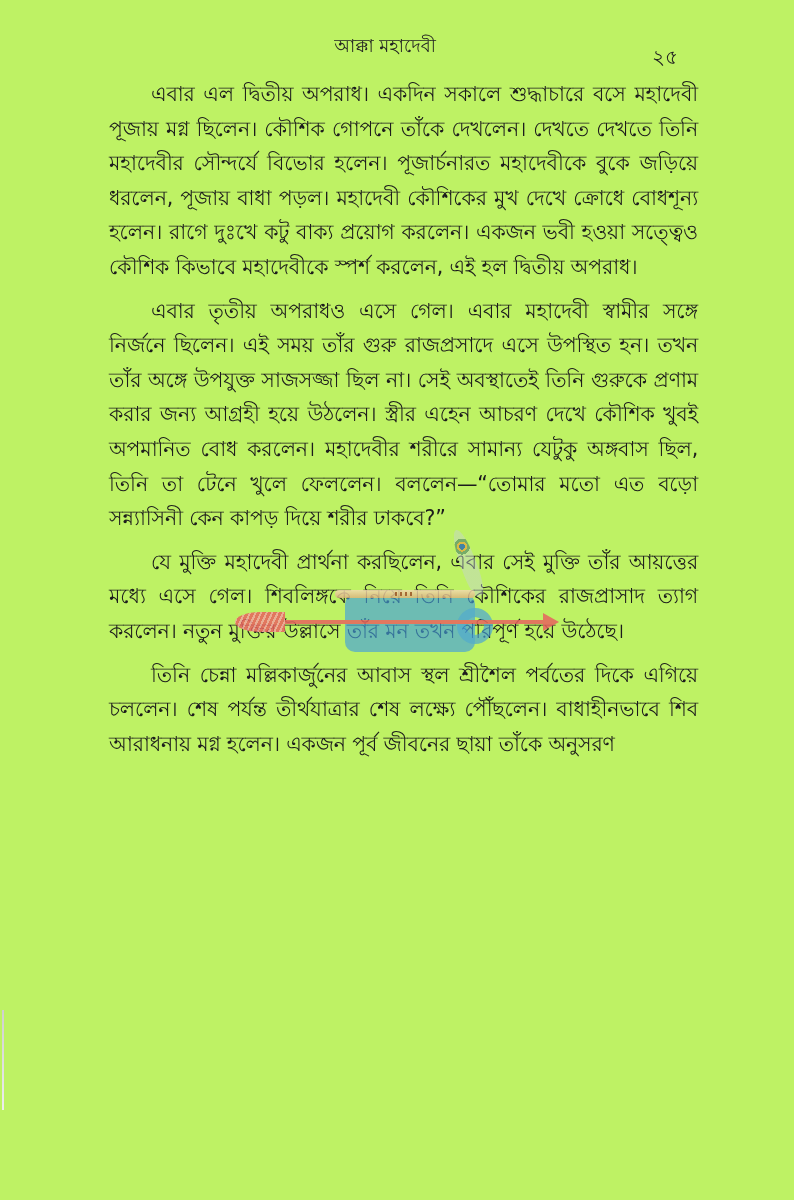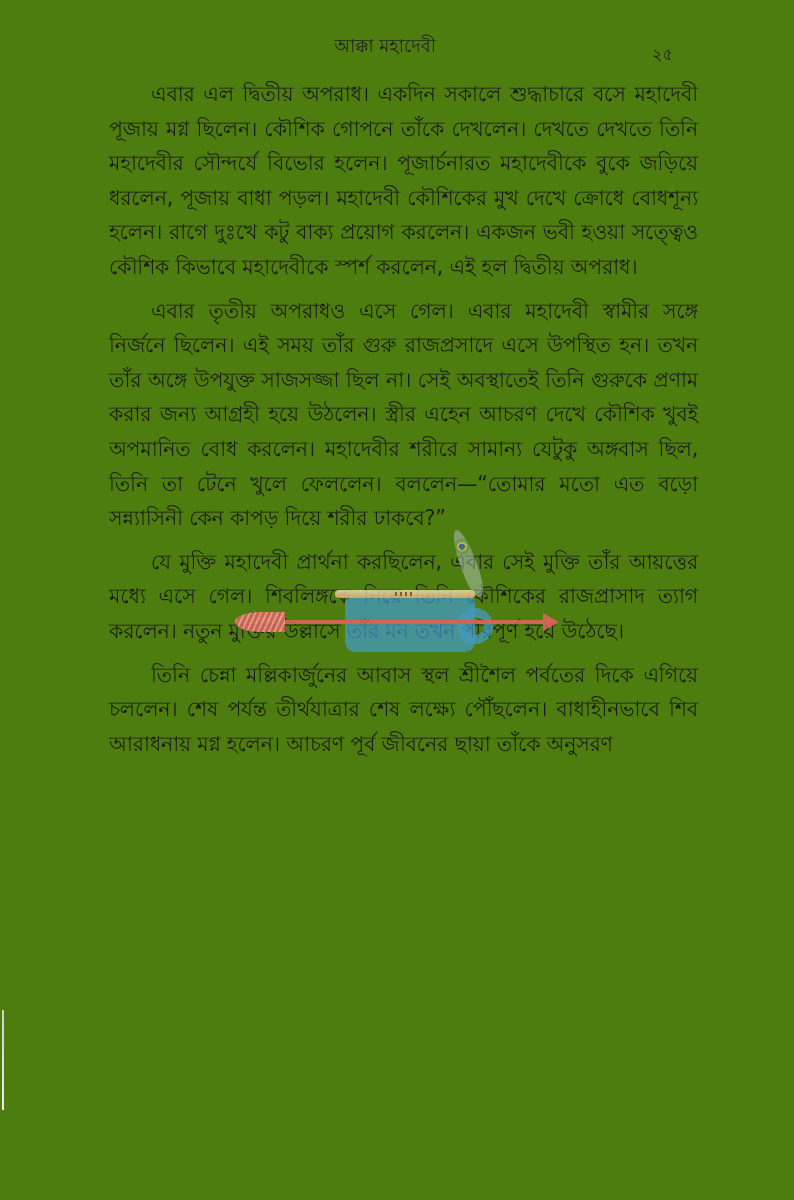--- a/index.html
+++ b/index.html
@@ -12,21 +12,21 @@
       height: 1200px;
       position: relative;
       overflow: hidden;
       font-family: "DejaVu Sans", "Liberation Sans", sans-serif;
       color: #1a1a1a;
     }
     .page {
       position: absolute;
       left: 0; top: 0;
       width: 794px; height: 1200px;
-      background: #4d7c0f;
+      background: #bef264;
     }
     .running-head {
       position: absolute;
       top: 30px;
       left: 0;
       width: 794px;
       height: 30px;
     }
     .running-title {
       position: absolute;
@@ -34,21 +34,21 @@
       top: 2px;
       width: 140px;
       text-align: center;
       font-size: 18px;
       color: #222;
     }
     .page-number {
       position: absolute;
       left: 652px;
       top: 12px;
-      font-size: 16px;
+      font-size: 20px;
       color: #222;
     }
     .body-text {
       position: absolute;
       left: 93px;
       top: 77px;
       width: 605px;
     }
     .para {
       margin: 0 0 9px 0;
@@ -162,21 +162,21 @@
 
   <div class="running-head">
     <div class="running-title">আক্কা মহাদেবী</div>
     <div class="page-number">২৫</div>
   </div>
 
   <div class="body-text">
     <p class="para indent">এবার এল দ্বিতীয় অপরাধ। একদিন সকালে শুদ্ধাচারে বসে মহাদেবী পূজায় মগ্ন ছিলেন। কৌশিক গোপনে তাঁকে দেখলেন। দেখতে দেখতে তিনি মহাদেবীর সৌন্দর্যে বিভোর হলেন। পূজার্চনারত মহাদেবীকে বুকে জড়িয়ে ধরলেন, পূজায় বাধা পড়ল। মহাদেবী কৌশিকের মুখ দেখে ক্রোধে বোধশূন্য হলেন। রাগে দুঃখে কটু বাক্য প্রয়োগ করলেন। একজন ভবী হওয়া সত্ত্বেও কৌশিক কিভাবে মহাদেবীকে স্পর্শ করলেন, এই হল দ্বিতীয় অপরাধ।</p>
     <p class="para indent">এবার তৃতীয় অপরাধও এসে গেল। এবার মহাদেবী স্বামীর সঙ্গে নির্জনে ছিলেন। এই সময় তাঁর গুরু রাজপ্রসাদে এসে উপস্থিত হন। তখন তাঁর অঙ্গে উপযুক্ত সাজসজ্জা ছিল না। সেই অবস্থাতেই তিনি গুরুকে প্রণাম করার জন্য আগ্রহী হয়ে উঠলেন। স্ত্রীর এহেন আচরণ দেখে কৌশিক খুবই অপমানিত বোধ করলেন। মহাদেবীর শরীরে সামান্য যেটুকু অঙ্গবাস ছিল, তিনি তা টেনে খুলে ফেললেন। বললেন—“তোমার মতো এত বড়ো সন্ন্যাসিনী কেন কাপড় দিয়ে শরীর ঢাকবে?”</p>
     <p class="para indent">যে মুক্তি মহাদেবী প্রার্থনা করছিলেন, এবার সেই মুক্তি তাঁর আয়ত্তের মধ্যে এসে গেল। শিবলিঙ্গকে নিয়ে তিনি কৌশিকের রাজপ্রাসাদ ত্যাগ করলেন। নতুন মুক্তির উল্লাসে তাঁর মন তখন পরিপূর্ণ হয়ে উঠেছে।</p>
-    <p class="para indent">তিনি চেন্না মল্লিকার্জুনের আবাস স্থল শ্রীশৈল পর্বতের দিকে এগিয়ে চললেন। শেষ পর্যন্ত তীর্থযাত্রার শেষ লক্ষ্যে পৌঁছলেন। বাধাহীনভাবে শিব আরাধনায় মগ্ন হলেন। আচরণ পূর্ব জীবনের ছায়া তাঁকে অনুসরণ</p>
+    <p class="para indent">তিনি চেন্না মল্লিকার্জুনের আবাস স্থল শ্রীশৈল পর্বতের দিকে এগিয়ে চললেন। শেষ পর্যন্ত তীর্থযাত্রার শেষ লক্ষ্যে পৌঁছলেন। বাধাহীনভাবে শিব আরাধনায় মগ্ন হলেন। একজন পূর্ব জীবনের ছায়া তাঁকে অনুসরণ</p>
   </div>
 
   <div class="watermark">
     <div class="wm-feather"></div>
     <div class="wm-logo"></div>
     <div class="wm-flute"></div>
     <div class="wm-arrow">
       <div class="wm-arrow-fletch"></div>
       <div class="wm-arrow-head"></div>
     </div>

